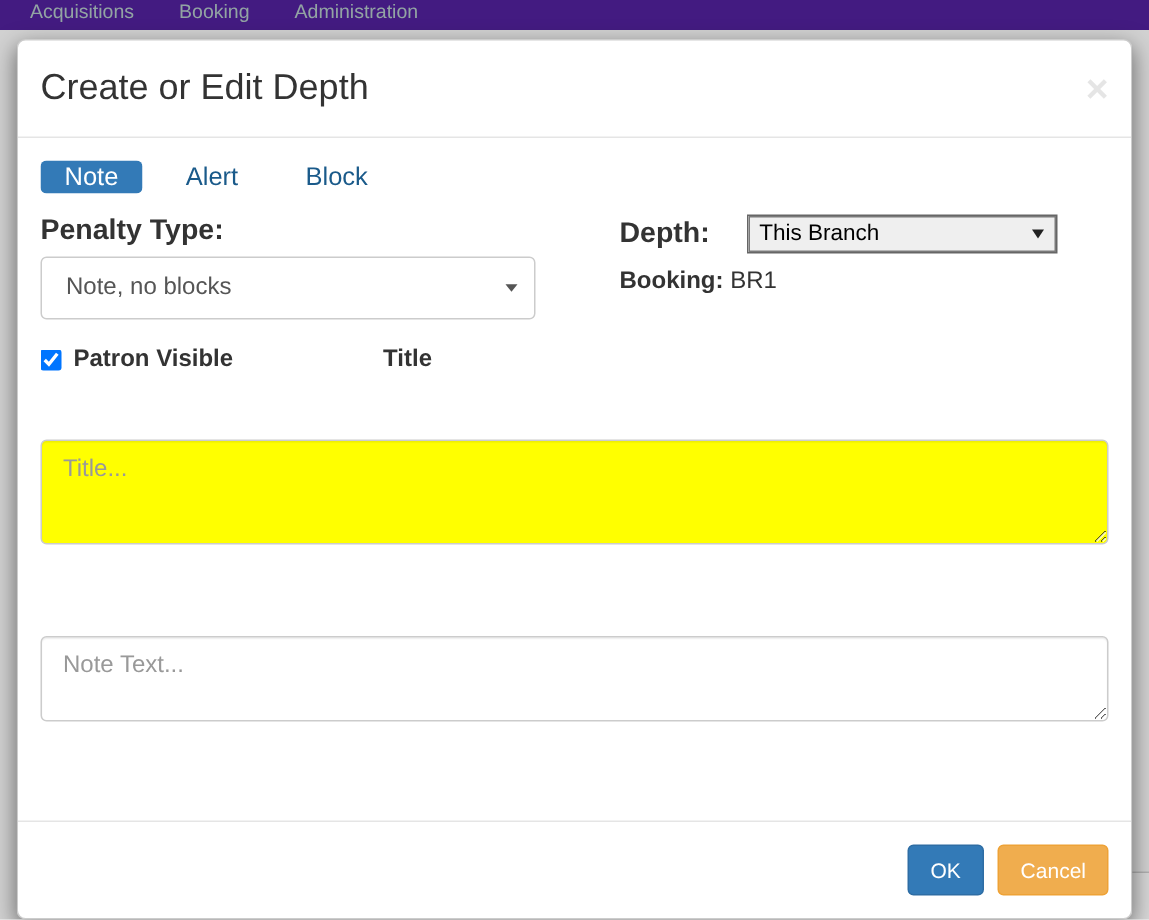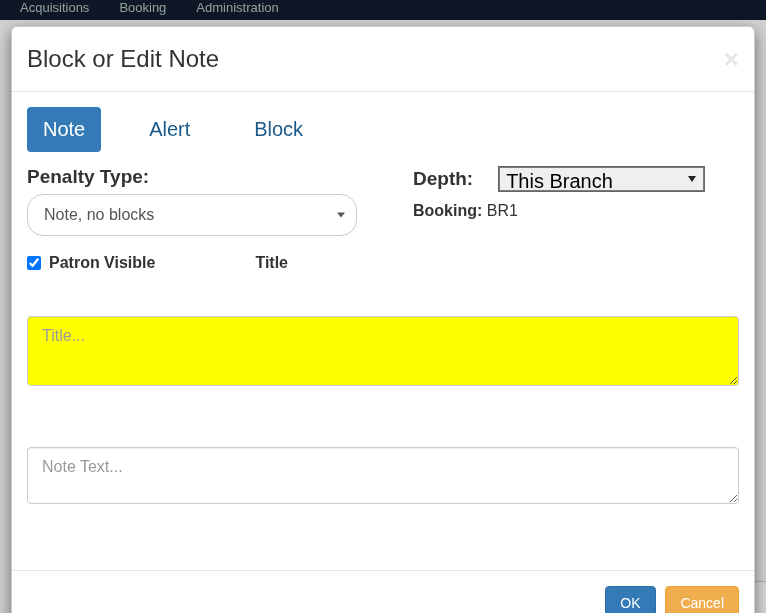--- a/index.html
+++ b/index.html
@@ -7,21 +7,21 @@
       margin: 0;
       padding: 0;
     }
     body {
       font-family: "Helvetica Neue", Helvetica, Arial, sans-serif;
       font-size: 14px;
       background: #fff;
       color: #333;
     }
     .bg-nav {
-      background: #0f172a;
+      background: #4c1d95;
       height: 20px;
       padding: 0 20px;
       color: #b4d0c2;
       font-size: 13px;
       display: flex;
       gap: 30px;
       align-items: flex-start;
       overflow: hidden;
     }
     .bg-nav span { opacity: .9; }
@@ -62,25 +62,25 @@
       padding: 15px;
     }
     .tabs {
       margin-bottom: 14px;
     }
     .tab {
       display: inline-block;
       background: transparent;
       border: 1px solid transparent;
       border-radius: 4px;
-      padding: 10px 15px;
-      font-size: 20px;
+      padding: 0 15px;
+      font-size: 17px;
       color: #1a5a8a;
       cursor: pointer;
-      margin-right: 28px;
+      margin-right: 9px;
     }
     .tab.active {
       background: #337ab7;
       color: #fff;
     }
     .row {
       display: flex;
       gap: 30px;
       align-items: flex-start;
     }
@@ -93,21 +93,21 @@
     .field-label {
       font-weight: 700;
       font-size: 19px;
       display: inline-block;
       margin-bottom: 6px;
     }
     .select-wide {
       width: 100%;
       height: 42px;
       border: 1px solid #ccc;
-      border-radius: 16px;
+      border-radius: 4px;
       background: #fff;
       padding: 8px 30px 8px 16px;
       font-size: 16px;
       color: #555;
       appearance: none;
       cursor: pointer;
       position: relative;
     }
     .select-wide-wrap {
       position: relative;
@@ -126,21 +126,21 @@
     }
     .depth-row {
       display: flex;
       align-items: center;
       gap: 25px;
       margin-bottom: 10px;
     }
     .native-select {
       border: 1px solid #7a7a7a;
       background: #efefef;
-      font-size: 20px;
+      font-size: 15px;
       padding: 2px 24px 2px 6px;
       height: 24px;
       width: 205px;
       appearance: none;
       cursor: pointer;
     }
     .native-select-wrap {
       position: relative;
       border: 1px solid #666;
       display: inline-block;
@@ -278,21 +278,21 @@
     <span>Patron Visible?</span>
     <span>Title</span>
     <span>Note Text</span>
   </div>
 </div>
 
 <div class="scrim"></div>
 
 <div class="modal" style="margin-top:6px;">
   <div class="modal-header">
-    <h3 class="modal-title">Block or Edit Note</h3>
+    <h3 class="modal-title">Create or Edit Depth</h3>
     <button class="close-x">×</button>
   </div>
 
   <div class="modal-body">
 
     <div class="tabs">
       <button class="tab active">Note</button>
       <button class="tab">Alert</button>
       <button class="tab">Block</button>
     </div>

